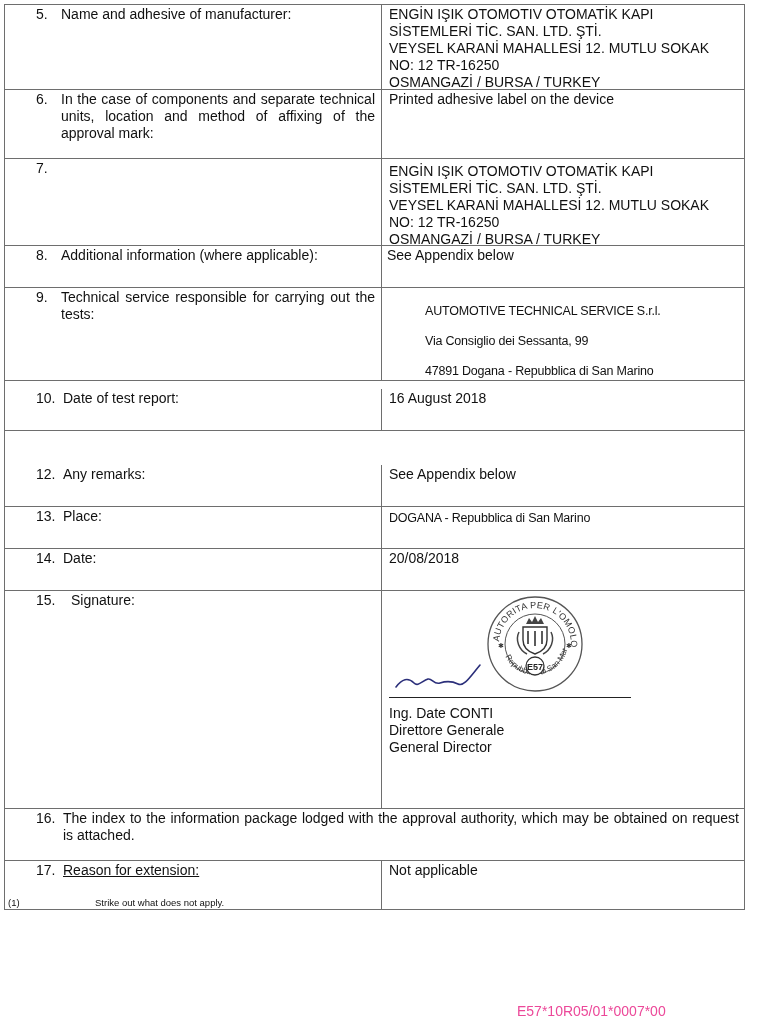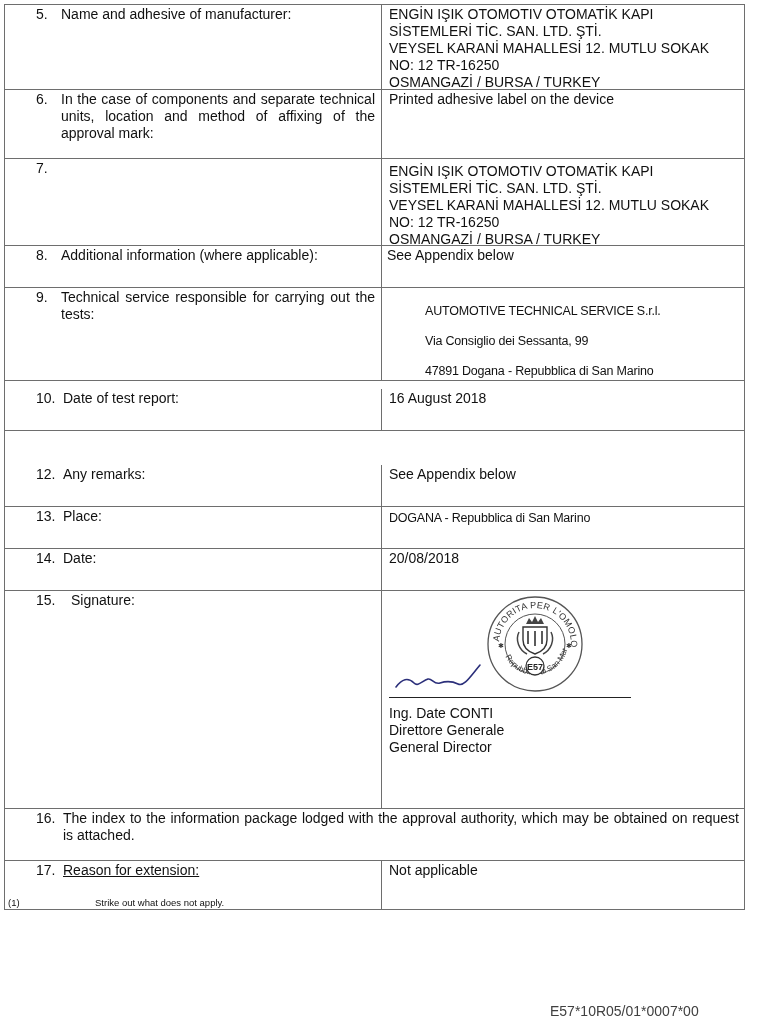--- a/index.html
+++ b/index.html
@@ -16,21 +16,21 @@
   .lbl { position:absolute; left:56px; right:6px; top:1px; font-size:14px; line-height:17px; text-align:justify; }
   .val { position:absolute; left:7px; right:6px; top:1px; font-size:14px; line-height:17px; }
   .val div { white-space:nowrap; }
   .calibri { font-family:"Liberation Sans", sans-serif; font-size:12.5px; letter-spacing:-0.2px; }
   .svc div { line-height:15px; }
   .svc .gap { height:15px; }
   .sig-line { position:absolute; left:7px; top:106px; width:242px; border-top:1.5px solid #222; }
   .sig-names { position:absolute; left:7px; top:114px; font-size:14px; line-height:17px; }
   .footnote-mark { position:absolute; left:8px; top:897px; font-size:9.5px; }
   .footnote-text { position:absolute; left:59px; top:897px; font-size:9.5px;margin-left:36px; }
-  .code { position:absolute; left:550px; top:1003px; font-size:14px; color:#404040; }
+  .code { position:absolute; left:517px; top:1003px; font-size:14px; color:#ec4899; }
 </style>
 </head>
 <body>
 
 <div class="tbl">
 
   <div class="row" style="top:0; height:85px;">
     <div class="lcell">
       <span class="num">5.</span>
       <span class="lbl">Name and adhesive of manufacturer:</span>

